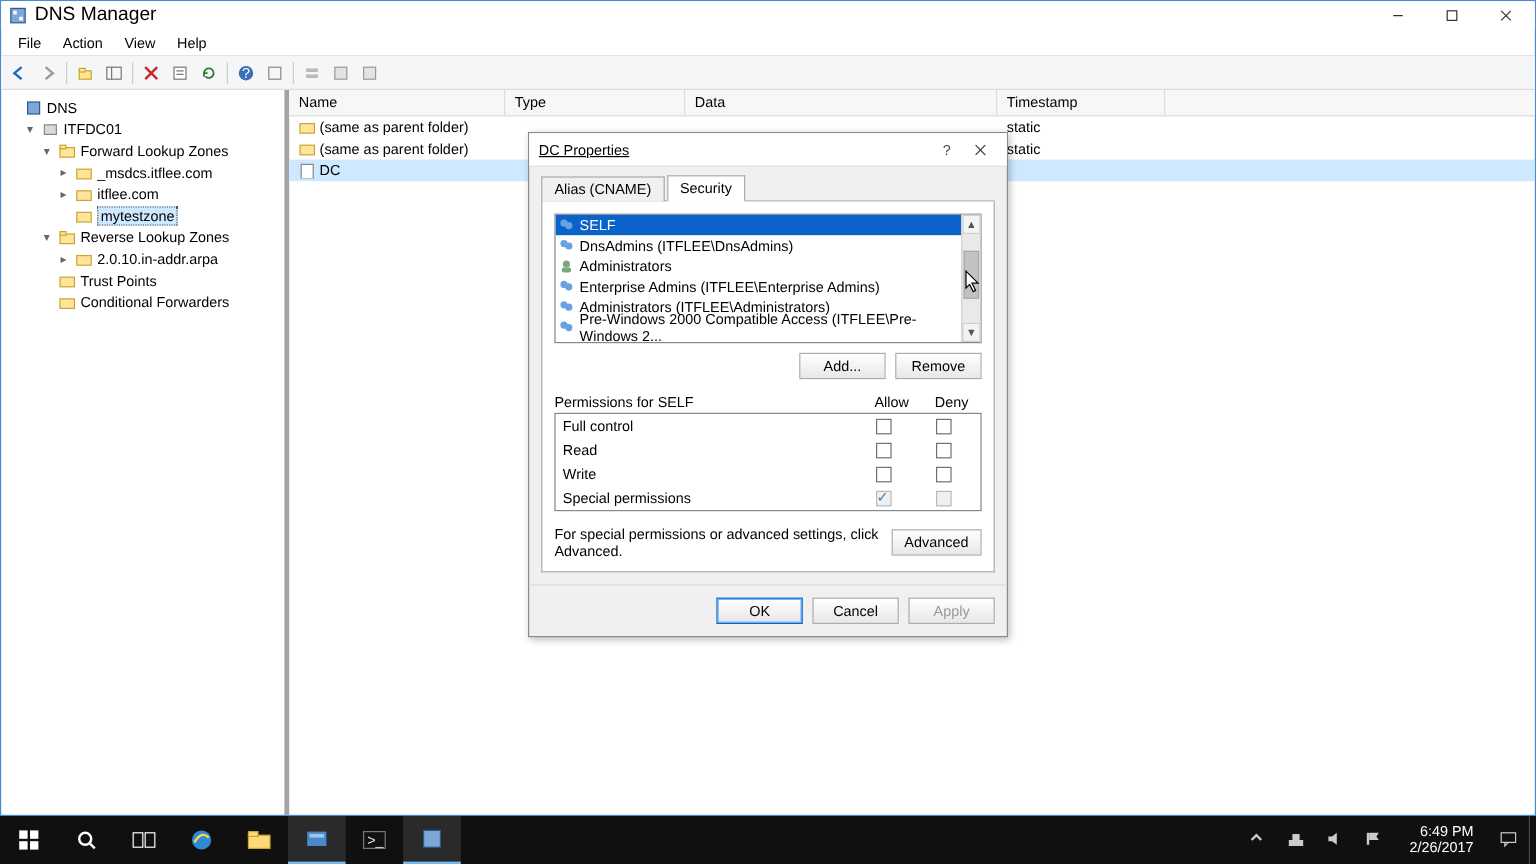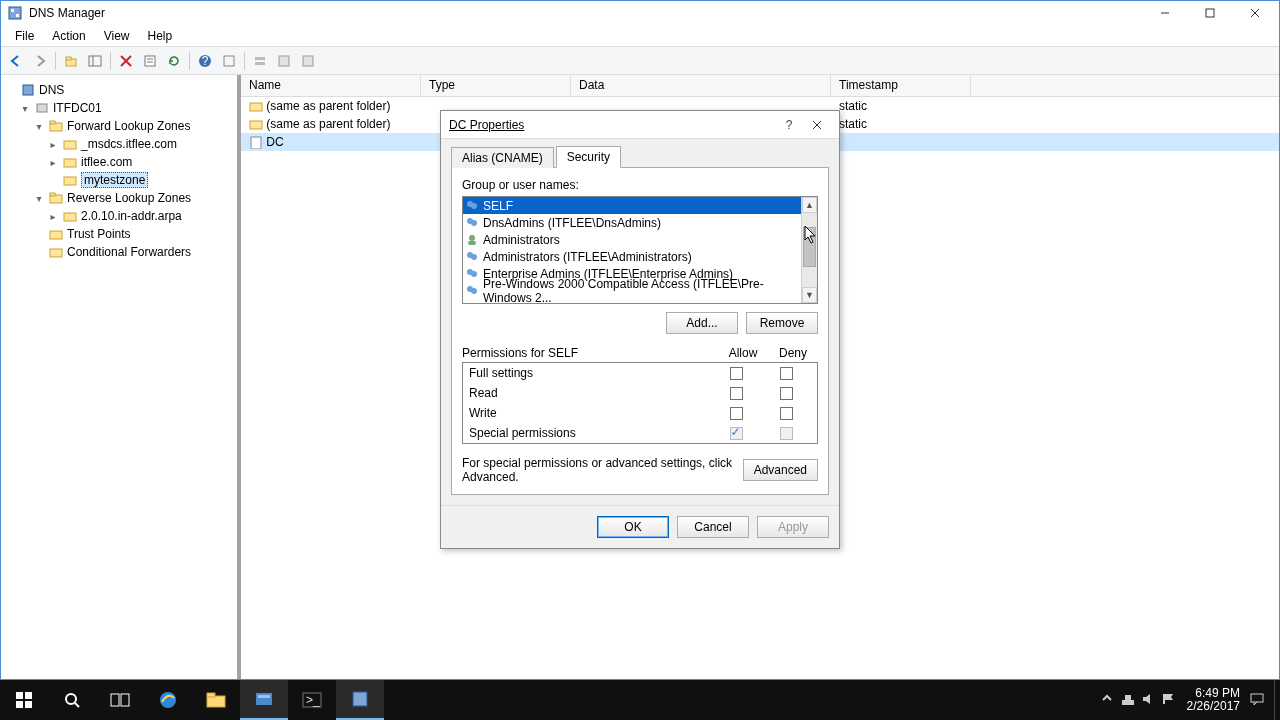--- a/index.html
+++ b/index.html
@@ -2,21 +2,21 @@
 <html><head>
 <meta charset="utf-8">
 <style>
 * { box-sizing: border-box; margin: 0; padding: 0; font-family: "Segoe UI", Tahoma, sans-serif; font-size: 12px; }
 html, body { width: 1280px; height: 720px; overflow: hidden; background: #000; }
 
 
 .window { position: absolute; left: 0; top: 0; width: 1280px; height: 680px; background: #fff; border: 1px solid #4a8ad4; }
 .titlebar { height: 24px; display: flex; align-items: center; padding: 0 2px; background: #fff; }
 .titlebar .icon { width: 16px; height: 16px; margin: 0 6px 0 4px; }
-.titlebar .title { flex: 1; font-size: 12px; }
+.titlebar .title { flex: 1; font-size: 16px; }
 .win-btns { display: flex; }
 .win-btn { width: 45px; height: 22px; display: flex; align-items: center; justify-content: center; color: #666; }
 
 .menubar { height: 22px; display: flex; align-items: center; padding: 0 6px; gap: 2px; border-bottom: 1px solid #ddd; }
 .menubar span { padding: 2px 8px; }
 
 .toolbar { height: 28px; display: flex; align-items: center; padding: 0 4px; gap: 2px; border-bottom: 1px solid #ddd; background: #f5f6f7; }
 .tbtn { width: 22px; height: 22px; display: flex; align-items: center; justify-content: center; border: 1px solid transparent; }
 .tsep { width: 1px; height: 18px; background: #ccc; margin: 0 2px; }
 
@@ -82,21 +82,21 @@
 
 .dlg-buttons { display: flex; justify-content: flex-end; gap: 8px; padding: 10px; border-top: 1px solid #ddd; }
 
 .cursor { position: absolute; width: 14px; height: 20px; pointer-events: none; }
 
 
 .taskbar { position: absolute; left: 0; bottom: 0; width: 1280px; height: 40px; background: #101010; display: flex; align-items: center; color: #fff; }
 .tb-item { width: 48px; height: 40px; display: flex; align-items: center; justify-content: center; }
 .tb-item.active { background: #2a2a2a; border-bottom: 2px solid #76b9ed; }
 .tb-spacer { flex: 1; }
-.tray { display: flex; align-items: center; gap: 4px; padding-right: 8px; }
+.tray { display: flex; align-items: center; gap: 16px; padding-right: 8px; }
 .tray .tico { width: 16px; height: 16px; color: #ccc; }
 .clock { text-align: right; font-size: 11px; line-height: 13px; padding: 0 6px; }
 .showdesk { width: 6px; height: 40px; border-left: 1px solid #444; }
 
 
 svg { display: block; }
 </style>
 </head>
 <body>
 
@@ -355,21 +355,20 @@
         </svg>
       </div>
   </div>
   <div class="dlg-body">
     <div class="tabs">
       <div class="tab">Alias (CNAME)</div>
       <div class="tab active">Security</div>
     </div>
     <div class="tabpanel">
       <div class="groupbox">
-        <div class="group-label">Group or user names:</div>
         <div class="group-list">
           <div class="gl-inner">
             <div class="gl-item sel">
               <span class="gicon">
                   <svg width="14" height="14">
                     <circle cx="5" cy="5" r="3" fill="#6aa2df"></circle>
                     <circle cx="9" cy="7" r="3" fill="#6aa2df"></circle>
                   </svg>
                 </span>
               <span>SELF</span>
@@ -392,30 +391,30 @@
                 </span>
               <span>Administrators</span>
             </div>
             <div class="gl-item">
               <span class="gicon">
                   <svg width="14" height="14">
                     <circle cx="5" cy="5" r="3" fill="#6aa2df"></circle>
                     <circle cx="9" cy="7" r="3" fill="#6aa2df"></circle>
                   </svg>
                 </span>
-              <span>Administrators (ITFLEE\Administrators)</span>
+              <span>Enterprise Admins (ITFLEE\Enterprise Admins)</span>
             </div>
             <div class="gl-item">
               <span class="gicon">
                   <svg width="14" height="14">
                     <circle cx="5" cy="5" r="3" fill="#6aa2df"></circle>
                     <circle cx="9" cy="7" r="3" fill="#6aa2df"></circle>
                   </svg>
                 </span>
-              <span>Enterprise Admins (ITFLEE\Enterprise Admins)</span>
+              <span>Administrators (ITFLEE\Administrators)</span>
             </div>
             <div class="gl-item">
               <span class="gicon">
                   <svg width="14" height="14">
                     <circle cx="5" cy="5" r="3" fill="#6aa2df"></circle>
                     <circle cx="9" cy="7" r="3" fill="#6aa2df"></circle>
                   </svg>
                 </span>
               <span>Pre-Windows 2000 Compatible Access (ITFLEE\Pre-Windows 2...</span>
             </div>
@@ -433,21 +432,21 @@
           <div class="wbtn">Remove</div>
         </div>
 
         <div class="perm-hdr">
           <div class="lab">Permissions for SELF</div>
           <div class="col">Allow</div>
           <div class="col">Deny</div>
         </div>
         <div class="perm-list">
           <div class="perm-row">
-            <div class="plab">Full settings</div>
+            <div class="plab">Full control</div>
             <div class="cb">
                 <div class="chk"></div>
               </div>
             <div class="cb">
                 <div class="chk"></div>
               </div>
           </div>
           <div class="perm-row">
             <div class="plab">Read</div>
             <div class="cb">

